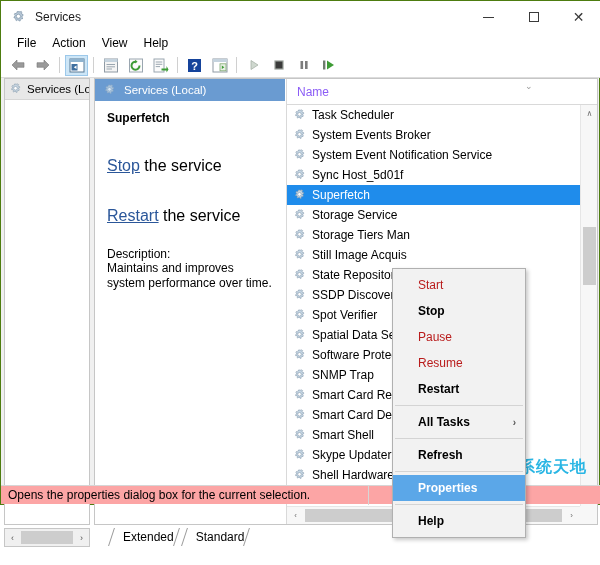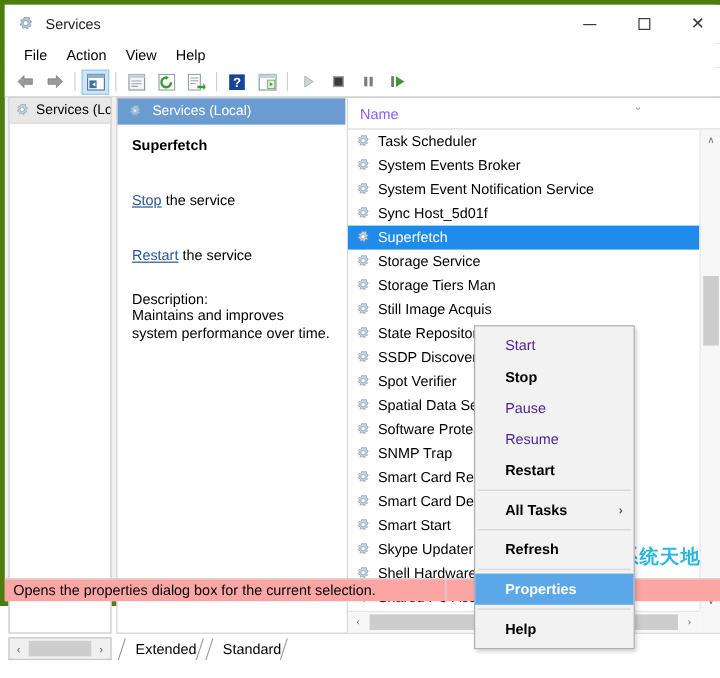--- a/index.html
+++ b/index.html
@@ -7,21 +7,21 @@
     width: 600px; height: 565px;
     font-family: "Liberation Sans", sans-serif;
     font-size: 12px;
     background: #ffffff;
     overflow: hidden;
   }
   #app {
     position: relative;
     width: 600px; height: 505px;
     background: #f0f0f0;
-    border: 4px solid #4d7c0f;
+    border: 1px solid #4d7c0f;
   }
 
   
   .titlebar {
     position: absolute; left: 0; top: 0; width: 600px; height: 32px;
     background: #ffffff;
     display: flex; align-items: center;
   }
   .titlebar .app-icon {
     margin-left: 10px; width: 16px; height: 16px;
@@ -96,21 +96,21 @@
     background: #ffffff;
   }
 
   
   .details {
     position: absolute; left: 0; top: 22px; width: 190px; bottom: 0;
     background: #ffffff;
     padding: 10px 10px 0 12px;
   }
   .svc-title { font-weight: bold; font-size: 12px; color: #000; margin-bottom: 13px; }
-  .svc-link-row { font-size: 12px; color: #000; margin-bottom: 2px; margin-top: 32px; }
+  .svc-link-row { font-size: 16px; color: #000; margin-bottom: 2px; margin-top: 32px; }
   .svc-link { color: #2a5699; text-decoration: underline; cursor: pointer; }
   .desc-head { margin-top: 22px; font-size: 12px; color: #000; }
   .desc-body { font-size: 12px; color: #000; line-height: 15px; }
 
   
   .list-col {
     position: absolute; left: 191px; top: 0; right: 0; bottom: 0;
     background: #ffffff;
     border-left: 1px solid #d9d9d9;
   }
@@ -176,21 +176,21 @@
   .tabstrip {
     position: absolute; left: 3px; top: 526px; width: 594px; height: 20px;
     display: flex; align-items: flex-end;
   }
   .left-hscroll {
     width: 86px; height: 19px; background: #f0f0f0;
     border: 1px solid #c6c6c6; display: flex; align-items: center;
   }
   .lhs-arrow { width: 15px; text-align: center; color: #555; font-size: 9px; }
   .lhs-thumb { flex: 1; height: 13px; background: #cdcdcd; margin: 0 1px; }
-  .tabs { display: flex; align-items: center; margin-left: 8px; height: 19px; }
+  .tabs { display: flex; align-items: flex-start; margin-left: 21px; height: 19px; }
   .tab {
     position: relative; height: 18px; line-height: 18px;
     padding: 0 10px 0 12px; font-size: 12px; color: #000;
     background: #ffffff;
   }
   .tab .slash-l, .tab .slash-r {
     position: absolute; top: 0; width: 8px; height: 18px;
     border-left: 1px solid #9a9a9a;
   }
   .tab .slash-l { left: 0; transform: skewX(-18deg); }
@@ -225,21 +225,21 @@
     box-shadow: 2px 2px 4px rgba(0,0,0,0.22);
     padding: 3px 0;
     z-index: 40;
   }
   .ctx-item {
     height: 26px; display: flex; align-items: center;
     padding-left: 25px; font-size: 12px; color: #000;
     position: relative;
   }
   .ctx-item.bold { font-weight: bold; }
-  .ctx-item.disabled { color: #4c1d95; }
+  .ctx-item.disabled { color: #b91c1c; }
   .ctx-item.highlight { background: #5ba7e8; color: #ffffff; font-weight: bold; }
   .ctx-sep { height: 1px; background: #d4d4d4; margin: 3px 2px; }
   .ctx-arrow {
     position: absolute; right: 9px; font-size: 10px; color: #555;
   }
 </style>
 </head>
 <body>
 
 <div id="app">
@@ -556,21 +556,21 @@
               </span>
               <span>Smart Card Device</span>
             </div>
             <div class="svc-row">
               <span>
                 <svg class="gear" viewBox="0 0 14 14">
                   <path d="M7 2 L8 2.4 L8.9 1.8 L9.6 2.5 L9.1 3.4 L9.5 4.4 L10.6 4.6 L10.7 5.6 L9.7 6 L9.6 7 L10.4 7.8 L9.9 8.6 L8.8 8.4 L8.1 9.1 L8.2 10.2 L7.2 10.4 L6.7 9.5 L5.6 9.4 L4.9 10.1 L4.1 9.6 L4.4 8.5 L3.8 7.7 L2.7 7.7 L2.6 6.7 L3.5 6.2 L3.6 5.1 L2.9 4.4 L3.4 3.5 L4.4 3.8 L5.2 3.1 L5.3 2.1 Z" fill="#c6d6e4" stroke="#8398ab" stroke-width="0.6"></path>
                   <circle cx="6.5" cy="6.3" r="1.8" fill="#ffffff" stroke="#8398ab" stroke-width="0.6"></circle>
                 </svg>
               </span>
-              <span>Smart Start</span>
+              <span>Smart Shell</span>
             </div>
             <div class="svc-row">
               <span>
                 <svg class="gear" viewBox="0 0 14 14">
                   <path d="M7 2 L8 2.4 L8.9 1.8 L9.6 2.5 L9.1 3.4 L9.5 4.4 L10.6 4.6 L10.7 5.6 L9.7 6 L9.6 7 L10.4 7.8 L9.9 8.6 L8.8 8.4 L8.1 9.1 L8.2 10.2 L7.2 10.4 L6.7 9.5 L5.6 9.4 L4.9 10.1 L4.1 9.6 L4.4 8.5 L3.8 7.7 L2.7 7.7 L2.6 6.7 L3.5 6.2 L3.6 5.1 L2.9 4.4 L3.4 3.5 L4.4 3.8 L5.2 3.1 L5.3 2.1 Z" fill="#c6d6e4" stroke="#8398ab" stroke-width="0.6"></path>
                   <circle cx="6.5" cy="6.3" r="1.8" fill="#ffffff" stroke="#8398ab" stroke-width="0.6"></circle>
                 </svg>
               </span>
               <span>Skype Updater</span>
             </div>

